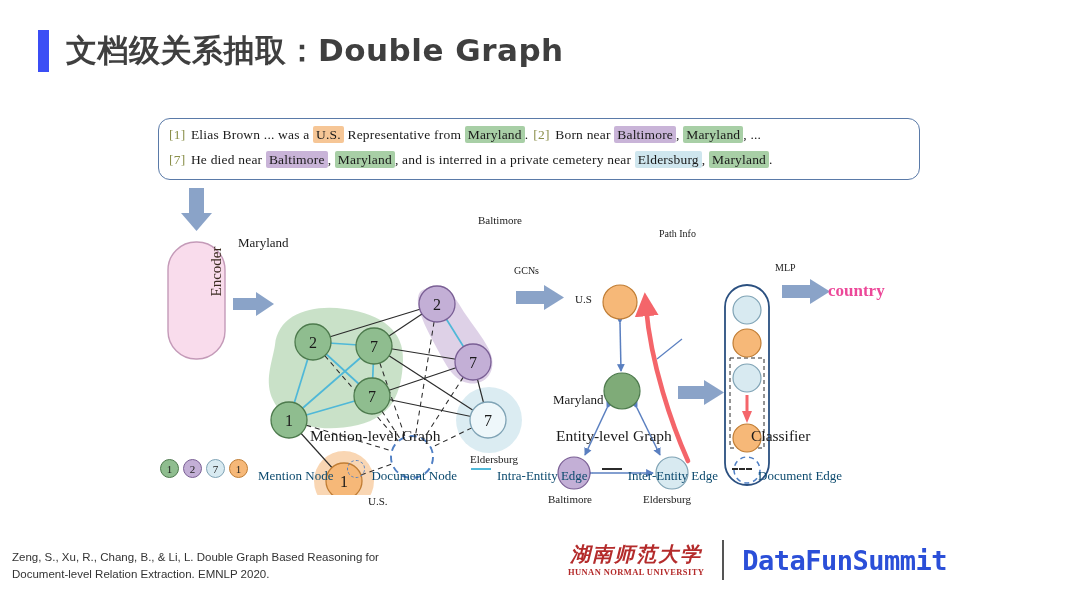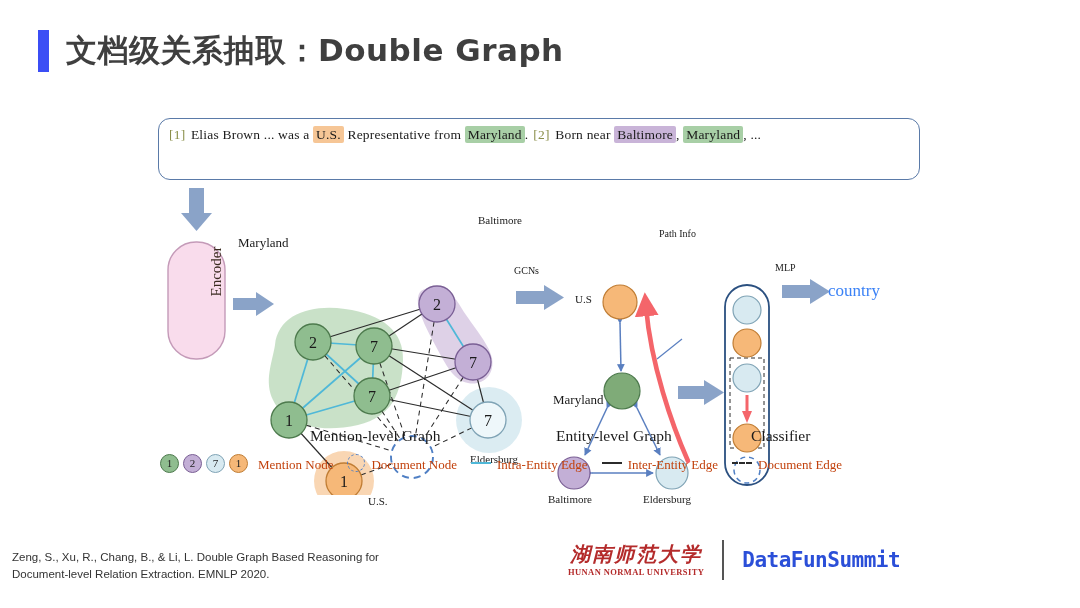--- a/index.html
+++ b/index.html
@@ -54,37 +54,37 @@
 
   .encoder-label{
     position:absolute;left:176px;top:168px;width:80px;text-align:center;
     font-family:"Liberation Serif","DejaVu Serif",serif;font-size:15px;color:#3a2b20;
     transform:rotate(-90deg);transform-origin:center center;
   }
 
   .country{
     position:absolute;left:828px;top:186px;
     font-family:"Liberation Serif","DejaVu Serif",serif;
-    font-size:17px;font-weight:normal;color:#3b82f6;white-space:nowrap;text-align:center;
+    font-size:17px;font-weight:bold;color:#ec4899;white-space:nowrap;text-align:center;
   }
 
   
   .legend{position:absolute;left:160px;top:358px;display:flex;align-items:center;gap:0px;}
   .lg-node{
     width:19px;height:19px;border-radius:50%;display:flex;align-items:center;justify-content:center;
     font-family:"Liberation Serif","DejaVu Serif",serif;font-size:11px;color:#222;margin-right:4px;
     box-sizing:border-box;
   }
   .n-green{background:#8fbd8f;border:1.1px solid #4d7a4d;}
   .n-purple{background:#c3afd6;border:1.1px solid #7a5f95;}
   .n-blue{background:#d8eaf1;border:1.1px solid #7fa3b5;}
   .n-orange{background:#f6b878;border:1.1px solid #c07d34;}
   .lg-text{
-    font-family:"Liberation Serif","DejaVu Serif",serif;font-size:13px;color:#c2410c;
-    margin:4px 8px 0 6px;white-space:nowrap;
+    font-family:"Liberation Serif","DejaVu Serif",serif;font-size:13px;color:#0c4a6e;
+    margin:15px 8px 0 6px;white-space:nowrap;
   }
   .lg-docnode{
     width:18px;height:18px;border-radius:50%;border:1.7px dashed #4f7fc4;
     margin-left:6px;box-sizing:border-box;
   }
   .lg-line{width:20px;height:0;border-top:2.2px solid #4fb8d8;margin-left:6px;}
   .lg-line.dark{border-top:2.4px solid #2b2b2b;}
   .lg-line.dashed{border-top:2.4px dashed #2b2b2b;width:20px;}
 
   
@@ -99,40 +99,44 @@
     font-family:"DejaVu Serif","Liberation Serif",serif;font-size:20px;color:#b42b2b;
     font-weight:bold;font-style:italic;letter-spacing:2px;line-height:1.1;
   }
   .univ-en{
     font-family:"Liberation Serif","DejaVu Serif",serif;font-size:8.5px;color:#b42b2b;
     letter-spacing:.4px;margin-top:2px;font-weight:bold;
   }
   .divider{width:2px;height:40px;background:#555;margin:0 18px;}
   .dfs{
     font-family:"DejaVu Sans Mono","Liberation Mono",monospace;
-    font-size:21px;font-weight:bold;color:#2b4fd8;letter-spacing:-0.5px;white-space:nowrap;
+    font-size:27px;font-weight:bold;color:#2b4fd8;letter-spacing:-0.5px;white-space:nowrap;
   }
 </style>
 </head>
 <body>
 
 <div class="slide">
 
   <div class="title-row">
     <div class="title-bar"></div>
     <div class="title-text">文档级关系抽取：Double Graph</div>
   </div>
 
   <div class="figure">
 
     <div class="passage">
       <div class="pline l1">
         <span class="sid">[1]</span>
         <span>Elias Brown ... was a </span><span class="hl hl-us">U.S.</span><span> Representative from </span><span class="hl hl-md">Maryland</span><span>.</span><span class="sp"></span><span class="sid">[2]</span>
         <span>Born near </span><span class="hl hl-bt">Baltimore</span><span>, </span><span class="hl hl-md">Maryland</span><span>, ...</span>
+      </div>
+      <div class="pline l2">
+        <span class="sid">[7]</span>
+        <span>He died near </span><span class="hl hl-bt">Baltimore</span><span>, </span><span class="hl hl-md">Maryland</span><span>, and is interred in a private cemetery near </span><span class="hl hl-ed">Eldersburg</span><span>, </span><span class="hl hl-md">Maryland</span><span>.</span>
       </div>
     </div>
 
     <svg class="fig-svg" width="1080" height="400" viewBox="0 0 1080 400">
       <defs>
         <marker id="ahBlue" markerWidth="6" markerHeight="6" refX="4.6" refY="3" orient="auto">
           <path d="M0,0.4 L5.2,3 L0,5.6 z" fill="#5a7fc0"></path>
         </marker>
         <marker id="ahBlue2" markerWidth="6" markerHeight="6" refX="4.6" refY="3" orient="auto">
           <path d="M0,0.4 L5.2,3 L0,5.6 z" fill="#5a7fc0"></path>

